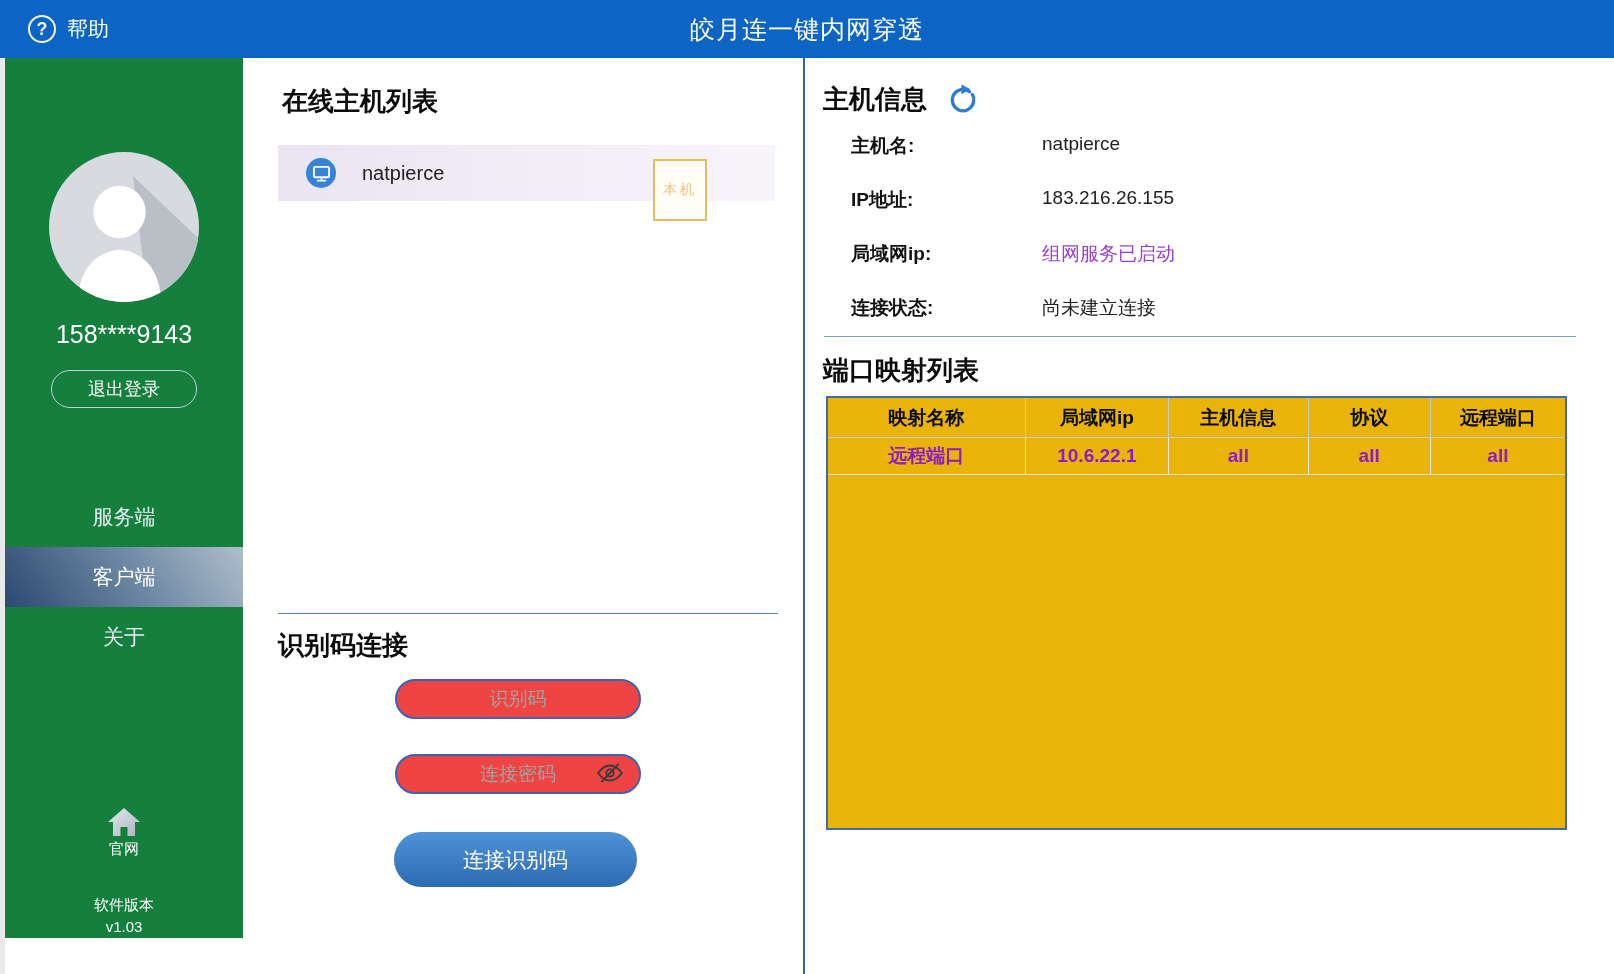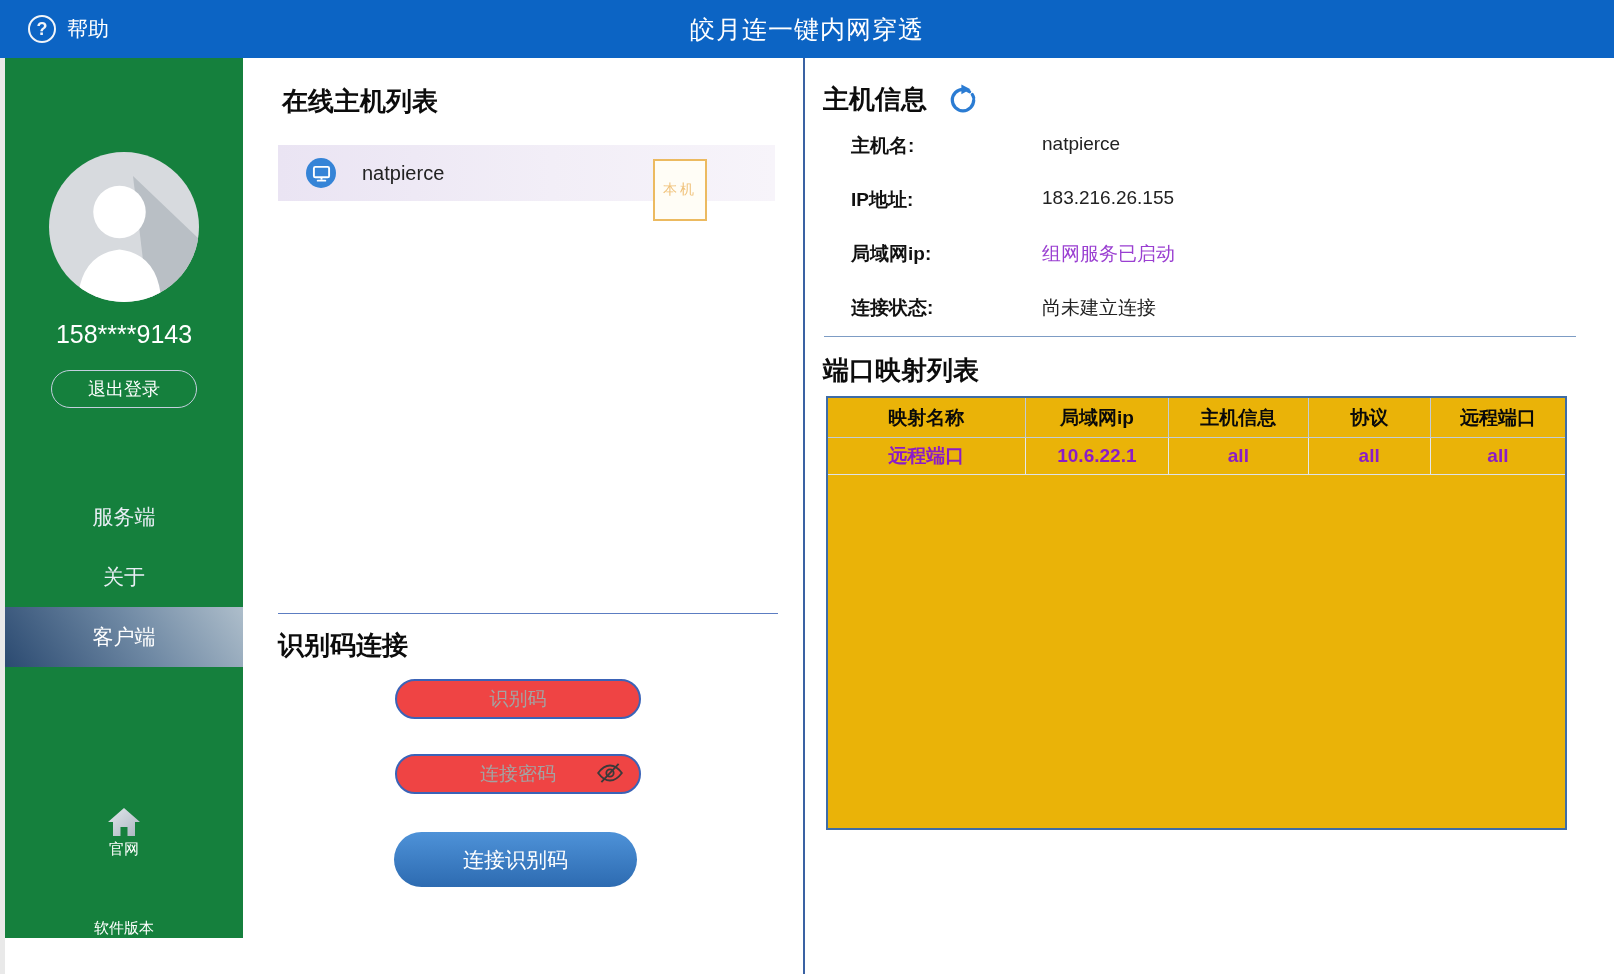--- a/index.html
+++ b/index.html
@@ -17,21 +17,21 @@
   .sidebar{position:absolute;left:5px;top:58px;width:238px;height:880px;background:#15803d;}
   .avatar{position:absolute;left:44px;top:94px;width:150px;height:150px;}
   .phone{position:absolute;left:0;top:262px;width:100%;text-align:center;color:#fff;font-size:25px;}
   .logout-btn{position:absolute;left:46px;top:312px;width:146px;height:38px;border:1px solid #c3cfde;border-radius:19px;background:transparent;color:#fff;font-size:18px;cursor:pointer;font-family:inherit;}
   .menu{position:absolute;left:0;top:429px;width:100%;}
   .menu-item{height:60px;display:flex;align-items:center;justify-content:center;color:#e9eef5;font-size:21px;cursor:pointer;}
   .menu-item.active{background:linear-gradient(55deg,#2b4a71 0%,#6f89a4 55%,#aebecb 100%);color:#fff;}
   .site-link{position:absolute;left:0;top:748px;width:100%;text-align:center;color:#fff;cursor:pointer;}
   .site-link svg{display:block;margin:0 auto;}
   .site-label{display:block;font-size:15px;margin-top:2px;}
-  .version-block{position:absolute;left:0;top:859px;width:100%;text-align:center;color:#fff;font-size:15px;line-height:22px;}
+  .version-block{position:absolute;left:0;top:836px;width:100%;text-align:center;color:#fff;font-size:15px;line-height:22px;}
   
   .section-title{position:absolute;font-size:26px;font-weight:700;color:#0c0c0c;}
   .host-row{position:absolute;left:278px;top:145px;width:497px;height:56px;background:linear-gradient(90deg,#eae4f3 0%,#f2eef7 55%,#f7f4fa 100%);cursor:pointer;}
   .monitor-wrap{position:absolute;left:28px;top:13px;width:30px;height:30px;background:#3584d7;border-radius:50%;display:flex;align-items:center;justify-content:center;}
   .host-name{position:absolute;left:84px;top:0;height:56px;display:flex;align-items:center;font-size:20px;color:#222;}
   .local-badge{position:absolute;right:68px;top:14px;padding:20px 8px;border:2px solid #ecba60;color:#f0c27b;background:#fffdf6;font-size:14px;letter-spacing:3px;box-shadow:inset 0 0 0 2px #fffdf6;}
   .mid-divider{position:absolute;left:278px;top:613px;width:500px;height:1px;background:#5c7dc2;}
   .pill-input{position:absolute;left:395px;width:238px;height:34px;border:2px solid #3b63b7;border-radius:20px;text-align:center;font-size:19px;color:#333;outline:none;background:#ef4444;font-family:inherit;box-sizing:content-box;}
   .pill-input::placeholder{color:#a3a3a3;}
   .eye-btn{position:absolute;left:596px;top:761px;width:28px;height:24px;cursor:pointer;background:none;border:none;padding:0;}
@@ -78,22 +78,22 @@
         <polygon points="56,16 100,58 100,100 66,100" fill="#b9bfc5"></polygon>
         <circle cx="47" cy="40" r="17.5" fill="#ffffff"></circle>
         <path d="M19 100 Q21 68 47 65 Q73 68 75 100 Z" fill="#ffffff"></path>
       </g>
     </svg>
   </div>
   <div class="phone">158****9143</div>
   <button class="logout-btn">退出登录</button>
   <div class="menu">
     <div class="menu-item">服务端</div>
+    <div class="menu-item active">客户端</div>
     <div class="menu-item">关于</div>
-    <div class="menu-item active">客户端</div>
   </div>
   <div class="site-link">
     <svg width="36" height="32" viewBox="0 0 36 32">
       <defs>
         <linearGradient id="houseg" x1="0" y1="0" x2="1" y2="1">
           <stop offset="0" stop-color="#e3e8ed"></stop>
             <stop offset="1" stop-color="#aab5c0"></stop>
         </linearGradient>
       </defs>
       <path d="M18 2 L34 16 L29 16 L29 30 L21.5 30 L21.5 21 L14.5 21 L14.5 30 L7 30 L7 16 L2 16 Z" fill="url(#houseg)"></path>

